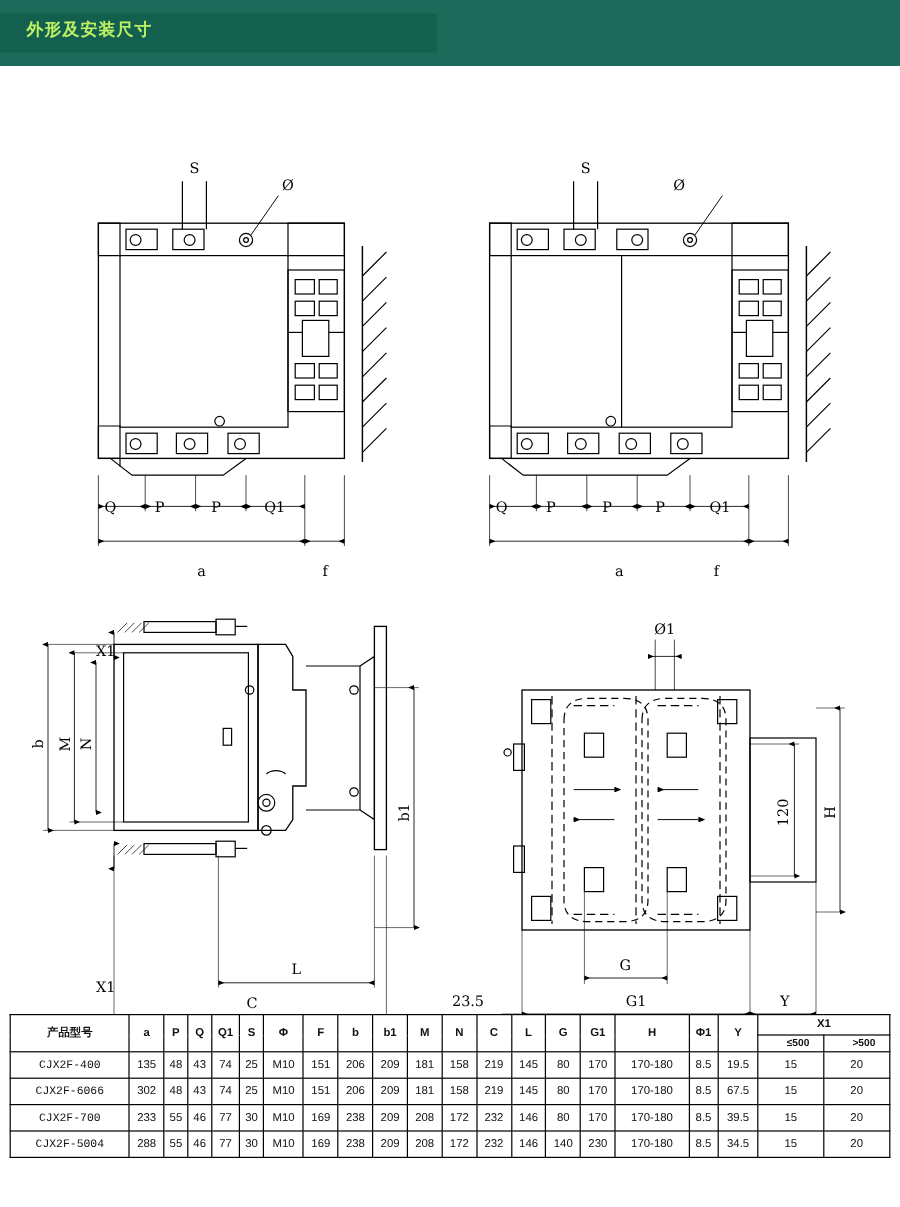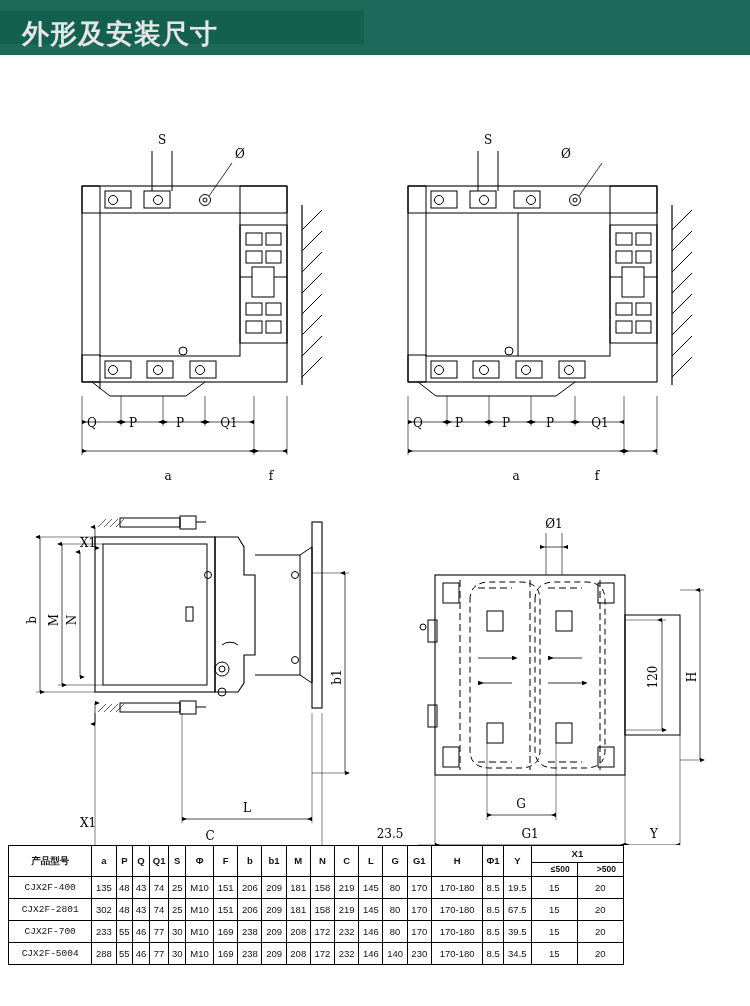--- a/index.html
+++ b/index.html
@@ -15,35 +15,35 @@
   .header{
     position:absolute;left:0;top:0;width:750px;height:55px;
     background:#1c6b5a;
   }
   .header .bar{
     position:absolute;left:0;top:11px;width:364px;height:33px;
     background:#14604f;
   }
   .header .title{
     position:absolute;left:22px;top:16px;
-    font-size:27px;font-weight:bold;color:#e5e5e5;letter-spacing:1px;
+    font-size:14px;font-weight:bold;color:#bef264;letter-spacing:1px;
     font-family:"DejaVu Sans", sans-serif;
   }
   
   .canvas{
     position:absolute;left:0;top:55px;width:750px;height:790px;
   }
   .canvas svg{display:block;}
   
   .tablewrap{
     position:absolute;left:8px;top:845px;width:734px;
   }
   table{
     border-collapse:collapse;
-    width:616px;
+    width:734px;
     font-size:9.5px;
     font-family:"Liberation Sans", sans-serif;
   }
   th,td{
     border:1px solid #000;
     text-align:center;
     padding:0;
     height:21px;
     line-height:21px;
     font-weight:normal;
@@ -443,21 +443,21 @@
         <td>145</td>
         <td>80</td>
         <td>170</td>
         <td>170-180</td>
         <td>8.5</td>
         <td>19.5</td>
         <td>15</td>
         <td>20</td>
       </tr>
       <tr>
-        <td class="model">CJX2F-2801</td>
+        <td class="model">CJX2F-6066</td>
         <td>302</td>
         <td>48</td>
         <td>43</td>
         <td>74</td>
         <td>25</td>
         <td>M10</td>
         <td>151</td>
         <td>206</td>
         <td>209</td>
         <td>181</td>

